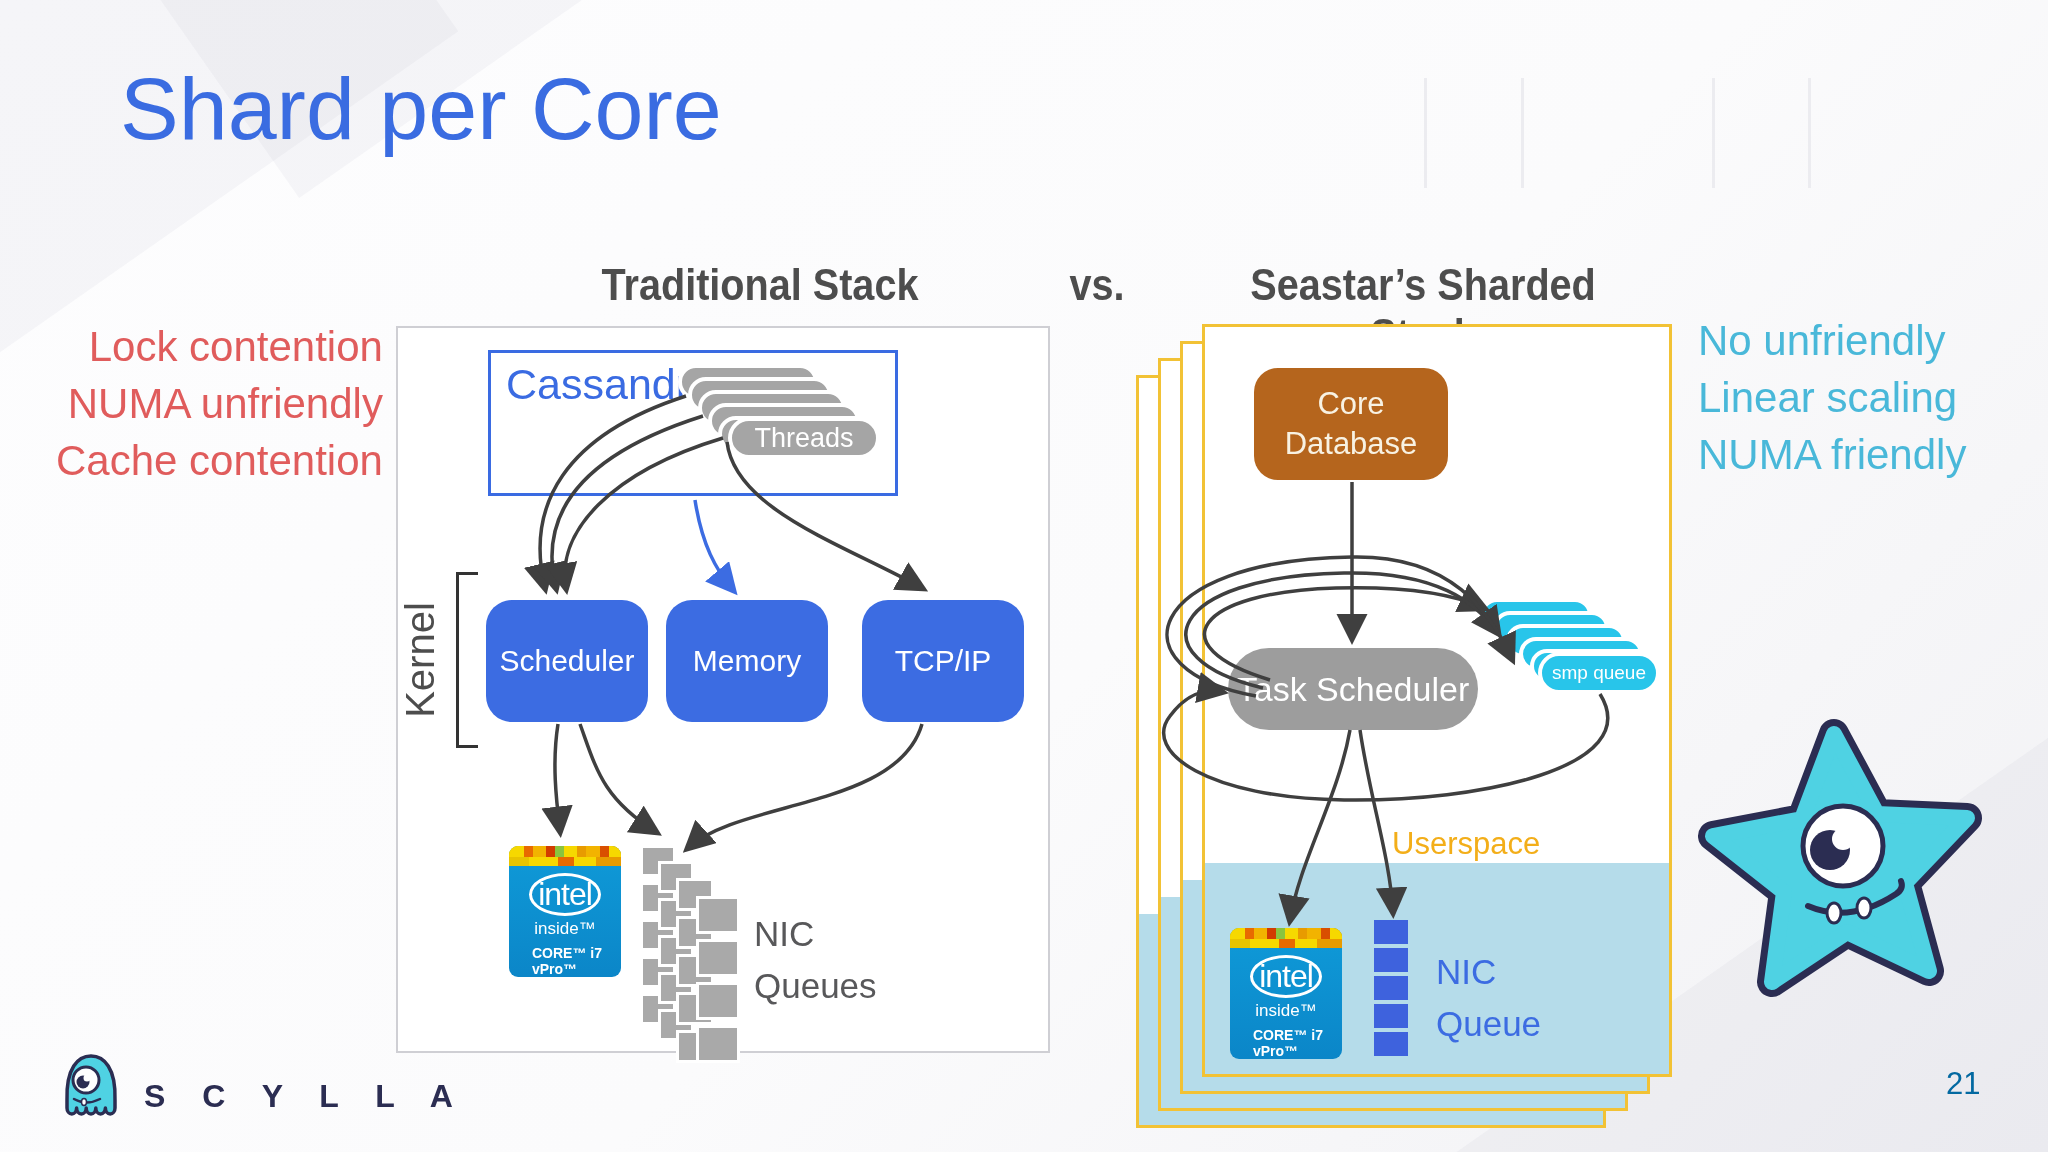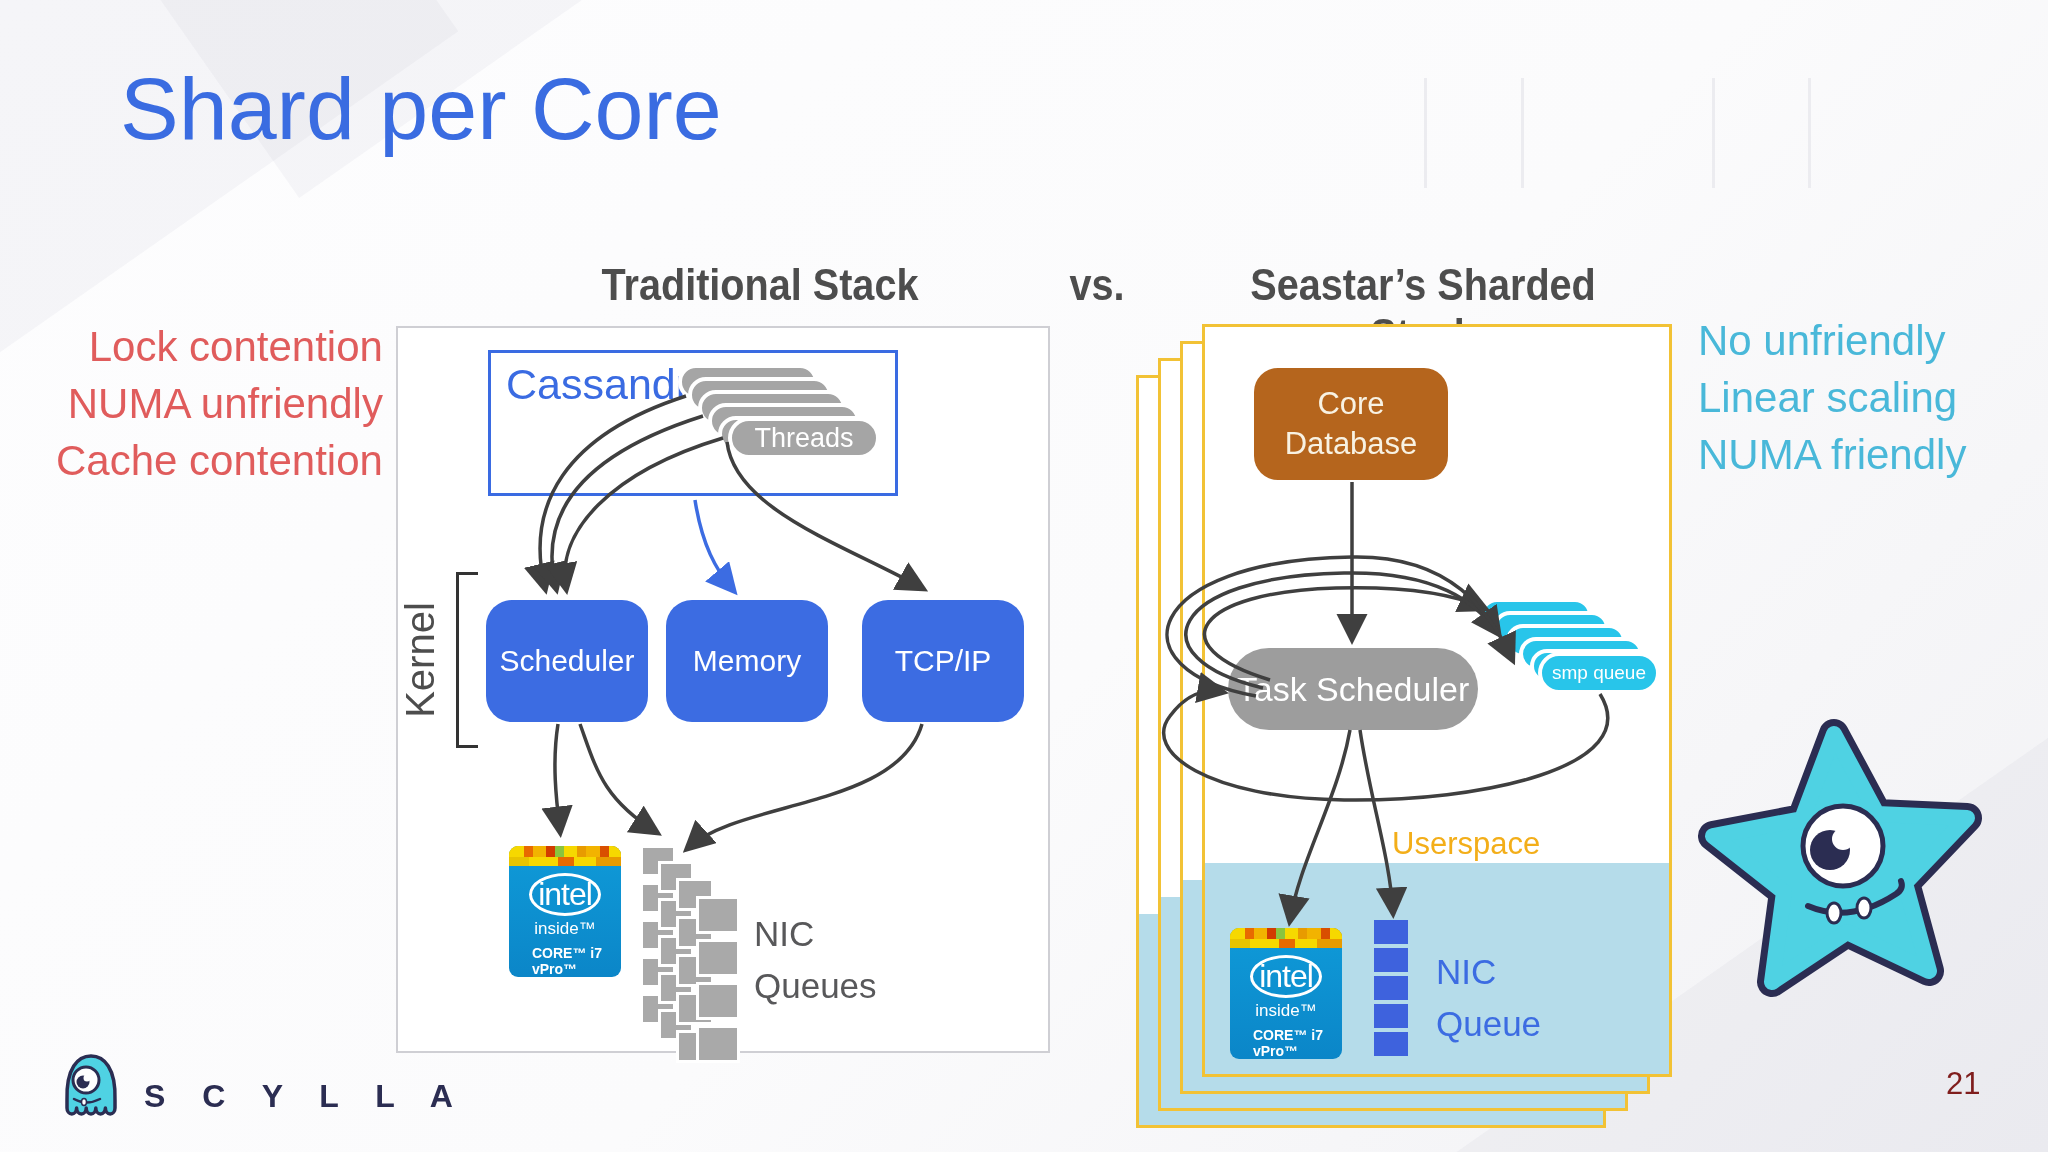--- a/index.html
+++ b/index.html
@@ -48,21 +48,21 @@
   .intel-die{width:100%;height:28px;
     background:linear-gradient(90deg,#f6d800 0 13%,#e86a00 13% 21%,#f2b300 21% 33%,#d23c00 33% 41%,#8ac43f 41% 49%,#f6d800 49% 61%,#e89b00 61% 69%,#f2b300 69% 81%,#d94f00 81% 89%,#f6d800 89%),
     linear-gradient(90deg,#e8c400 0 18%,#f6d800 18% 44%,#e86a00 44% 58%,#f6d800 58% 78%,#e89b00 78%);
     background-size:100% 55%,100% 100%;background-repeat:no-repeat;}
   .intel-oval{margin-top:7px;width:66px;height:44px;border:3px solid #fff;border-radius:50%;
               display:flex;align-items:center;justify-content:center;color:#fff;font-size:32px;font-weight:400;letter-spacing:-1px;}
   .intel-inside{color:#fff;font-size:17px;margin-top:3px;}
   .intel-core{color:#fff;font-size:14px;font-weight:700;margin-top:6px;letter-spacing:0;margin-left:23px;}
   
   .scylla-text{left:144px;top:1078px;font-size:32px;font-weight:700;letter-spacing:14px;color:#2b2d52;}
-  .pagenum{left:1946px;top:1066px;font-size:31px;color:#7f1d1d;}
+  .pagenum{left:1946px;top:1066px;font-size:31px;color:#0369a1;}
   svg.overlay{position:absolute;left:0;top:0;pointer-events:none;}
 </style>
 </head>
 <body>
 
 <div class="decor" style="left:-140px;top:-90px;width:560px;height:310px;"></div>
 <div class="decor" style="left:180px;top:-180px;width:430px;height:280px;"></div>
 <div class="decor" style="left:1480px;top:840px;width:980px;height:430px;"></div>
 
 <div class="vline" style="left:1424px;"></div>

